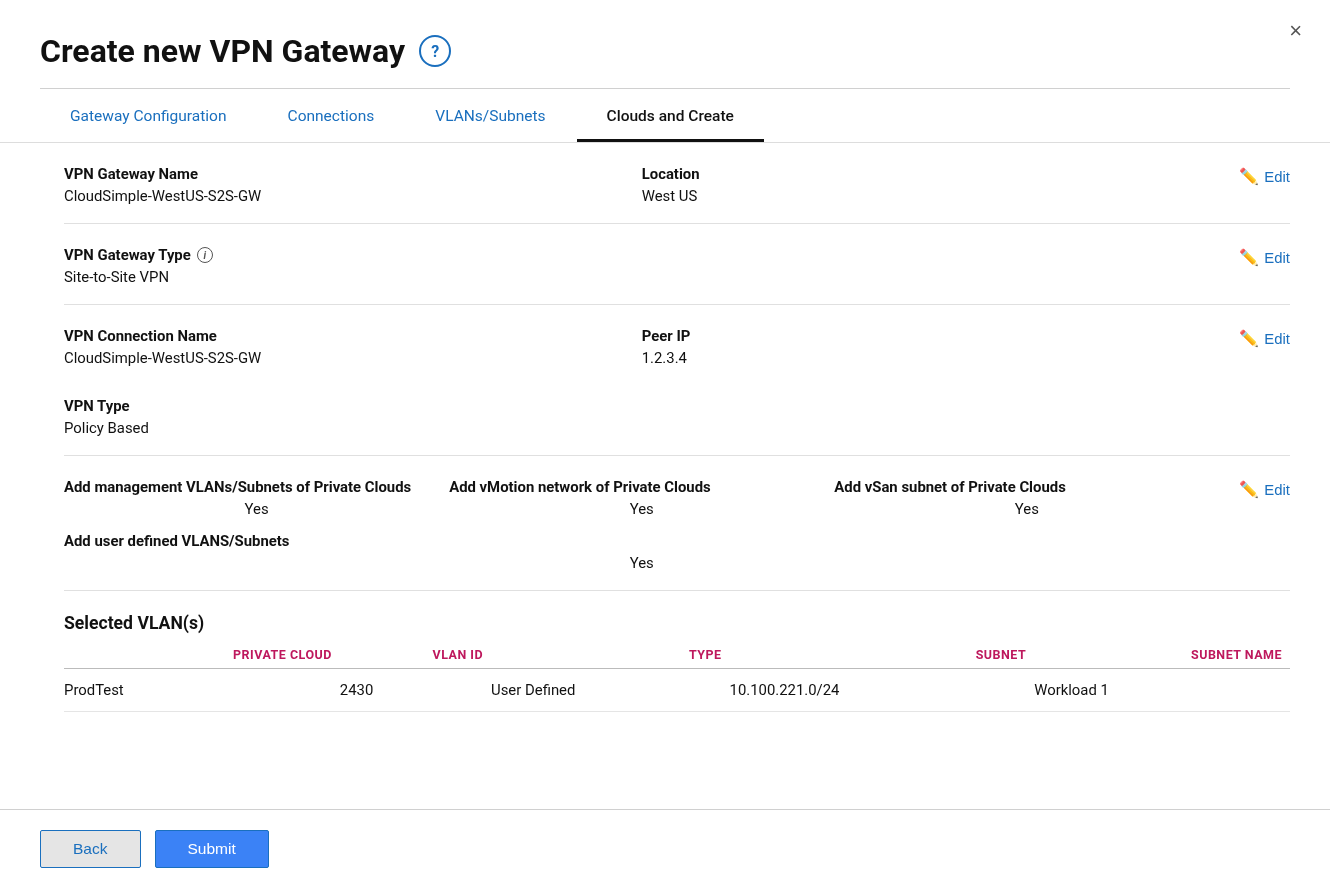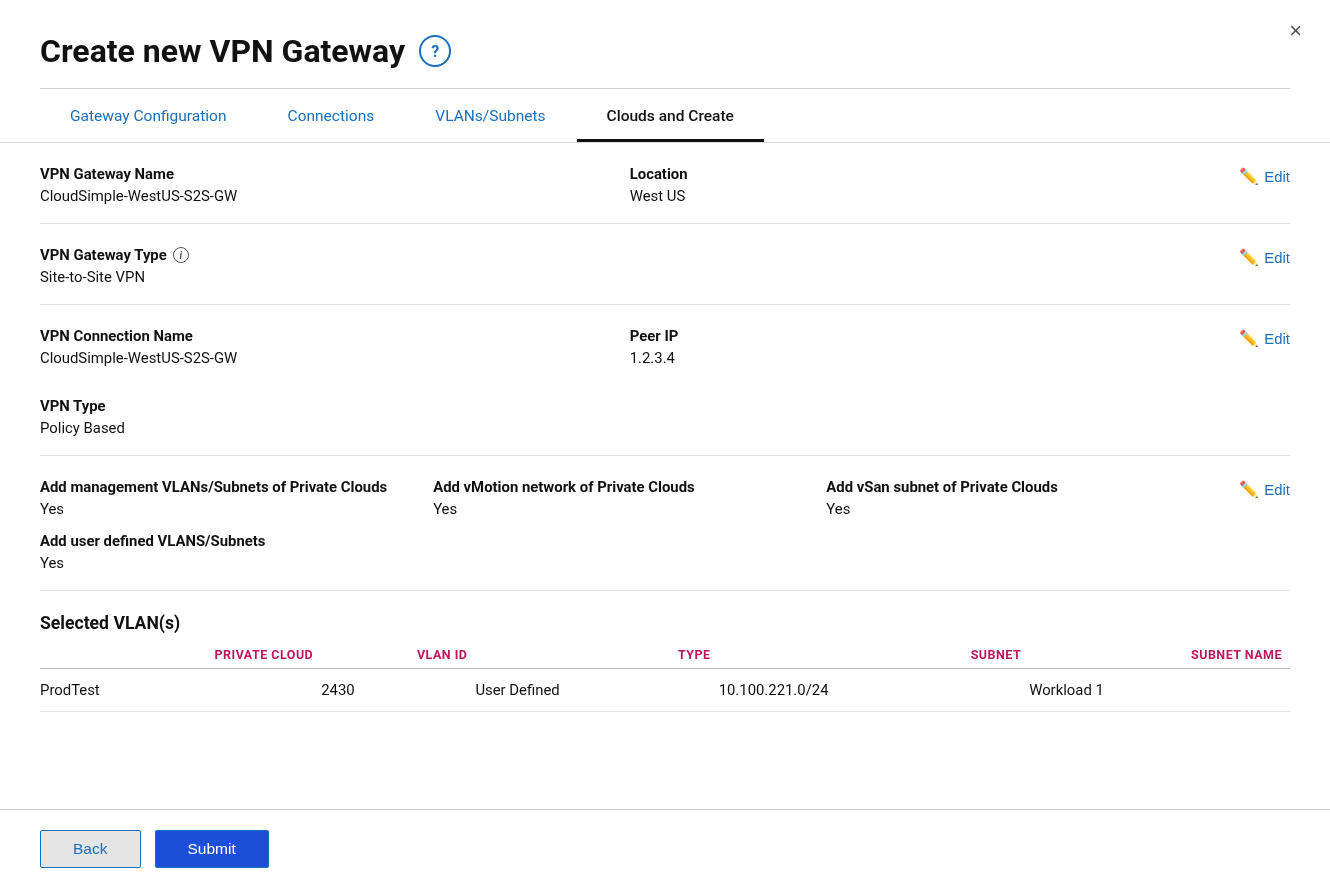--- a/index.html
+++ b/index.html
@@ -185,37 +185,38 @@
       border: 1.5px solid #1a6fbe;
       background: #e5e5e5;
       color: #1a6fbe;
       font-size: 0.97rem;
       cursor: pointer;
       border-radius: 2px;
     }
     .btn-submit {
       padding: 9px 32px;
       border: 1.5px solid #1a6fbe;
-      background: #1d4ed8;
+      background: #3b82f6;
       color: white;
       font-size: 0.97rem;
       cursor: pointer;
       border-radius: 2px;
     }
     .modal-content-wrapper {
       flex: 1;
       display: flex;
       flex-direction: column;
       overflow: hidden;
     }
     .modal-body-wrapper {
       flex: 1;
       display: flex;
       overflow: hidden;
       position: relative;
+      padding-left: 24px;
     }
     .modal-scroll-area {
       flex: 1;
       overflow-y: auto;
       padding: 0 40px;
       scrollbar-width: thin;
     }
     .modal-scroll-area::-webkit-scrollbar {
       width: 12px;
     }
@@ -321,21 +322,21 @@
             </div>
           </div>
           <button class="edit-btn">
             <span class="edit-icon">✏️</span>
             <span>Edit</span>
           </button>
         </div>
 
         <div class="section-row">
           <div class="section-content">
-            <div style="flex:1; display:flex; flex-direction:column; gap:14px;">
+            <div style="flex:1; display:flex; flex-direction:column; gap:14px;text-align:center;">
               <div style="display:flex; gap:0;">
                 <div class="field-group">
                   <div class="field-label">Add management VLANs/Subnets of Private Clouds</div>
                   <div class="field-value">Yes</div>
                 </div>
                 <div class="field-group">
                   <div class="field-label">Add vMotion network of Private Clouds</div>
                   <div class="field-value">Yes</div>
                 </div>
                 <div class="field-group">

